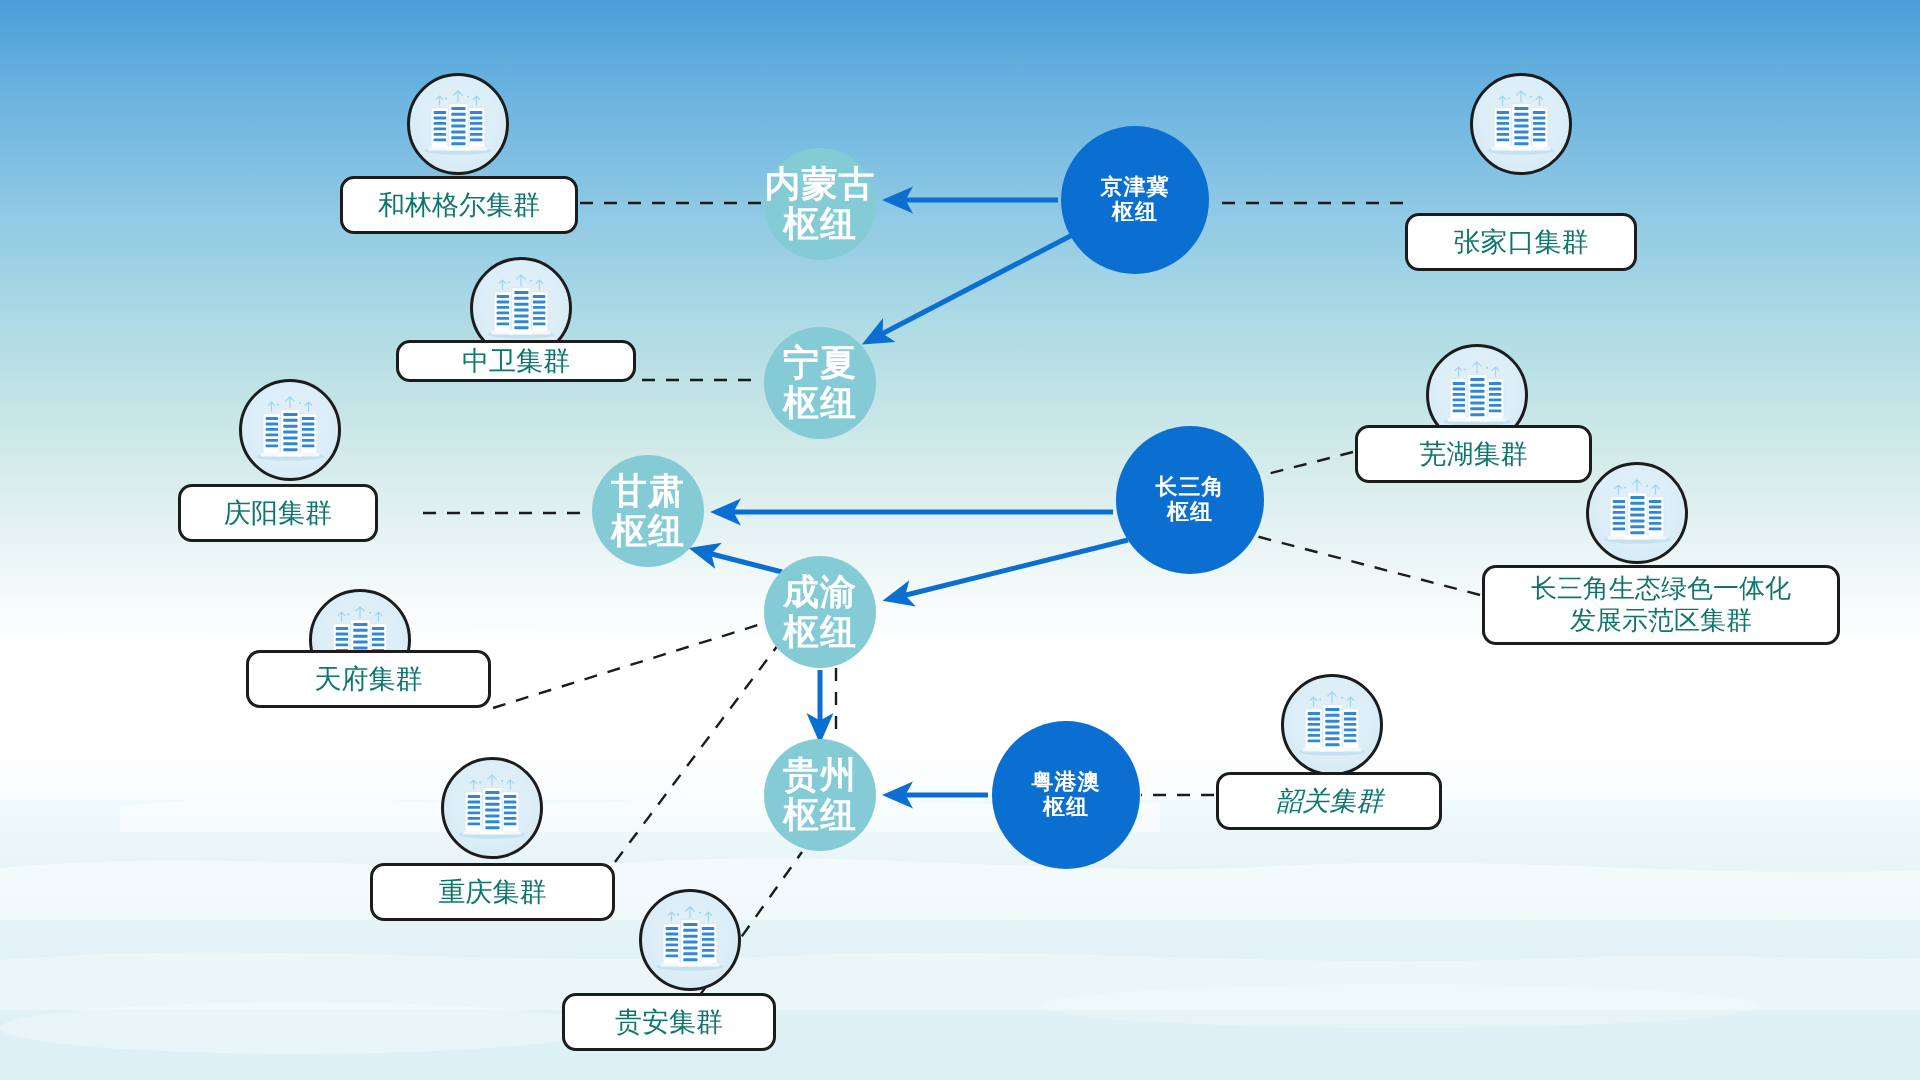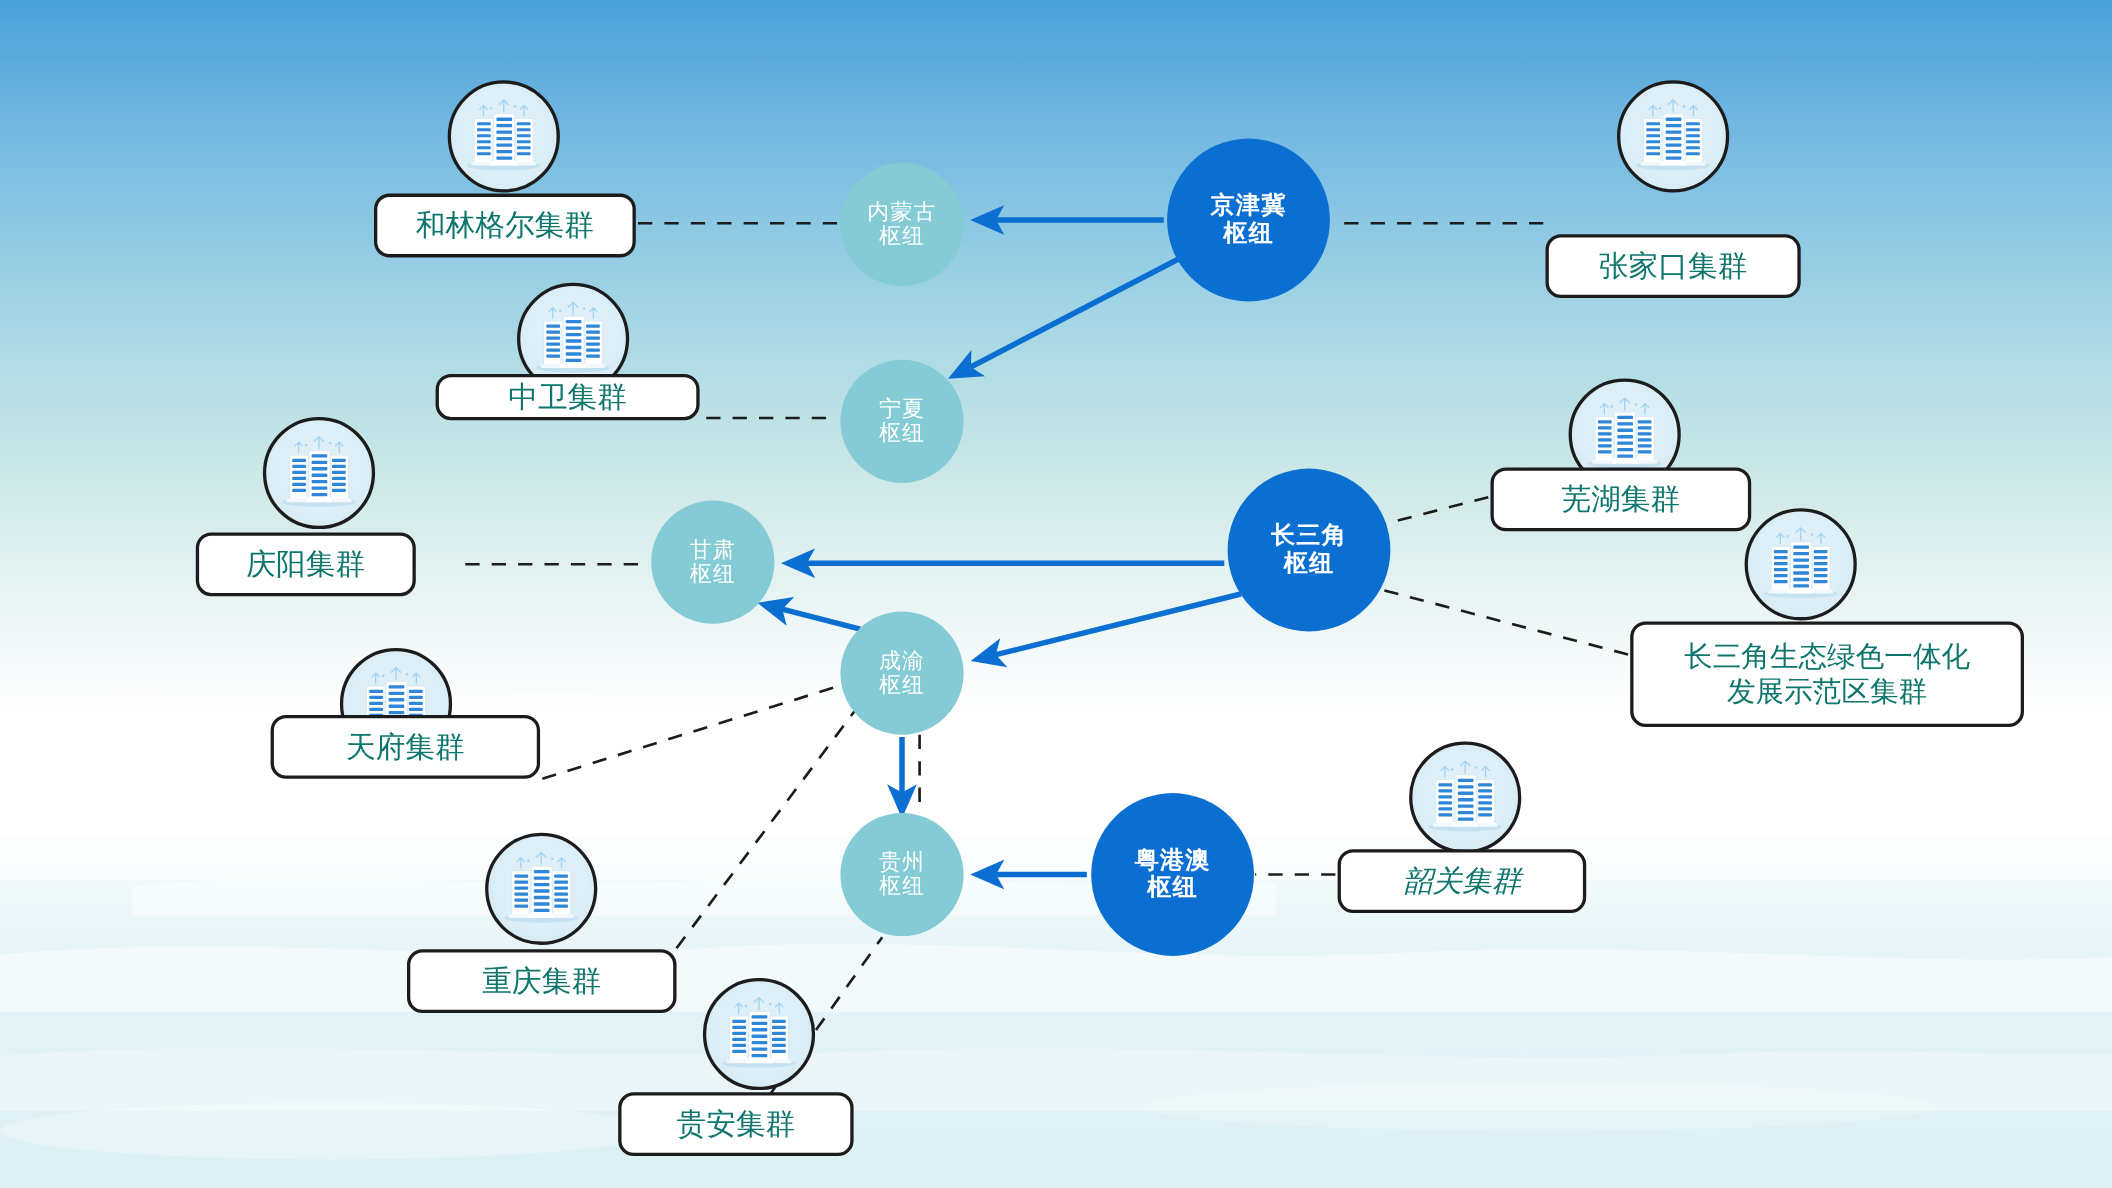--- a/index.html
+++ b/index.html
@@ -64,22 +64,22 @@
   .hub .ln { display: block; white-space: nowrap; }
 
   .hub.primary {
     background: #0a6fd0;
     font-size: 22px;
     font-weight: bold;
     letter-spacing: 1px;
   }
   .hub.secondary {
     background: #84cbd5;
-    font-size: 20px;
-    font-weight: normal;
+    font-size: 36px;
+    font-weight: bold;
     letter-spacing: 1px;
   }
 
   
   .cluster {
     position: absolute;
   }
   .cluster .bubble {
     position: absolute;
     border-radius: 50%;
@@ -520,21 +520,21 @@
       <rect x="42" y="67" width="17" height="3.6" rx="1"></rect>
       <rect x="42" y="74" width="17" height="3.6" rx="1"></rect>
     </g>
 
     <rect x="15" y="80" width="27" height="4" rx="1" fill="#f2f8fc"></rect>
     <rect x="58" y="80" width="27" height="4" rx="1" fill="#f2f8fc"></rect>
     <rect x="36" y="79" width="28" height="5" rx="1" fill="#ffffff"></rect>
   </svg>
           </div>
         </div>
-        <div class="label two-line" style="left: 1482px; top: 565px; width: 358px; height: 96px;">长三角生态绿色一体化
+        <div class="label two-line" style="left: 1482px; top: 565px; width: 358px; height: 80px;">长三角生态绿色一体化
 发展示范区集群</div>
       </div>
       <div class="cluster">
         <div class="bubble" style="left: 309px; top: 589px; width: 102px; height: 102px;">
           <div style="position: absolute; left: 6px; top: 4px; width: 84px; height: 84px;">
             <svg class="bld" viewBox="0 0 100 100" width="84" height="84">
     <ellipse cx="50" cy="84" rx="40" ry="5" fill="#bcdcec" opacity="0.75"></ellipse>
 
     <g stroke="#9fd3ef" stroke-width="1.4" fill="none" stroke-linecap="round">
       <path d="M28,30 L28,20 M24,23 L28,19 L32,23"></path>

